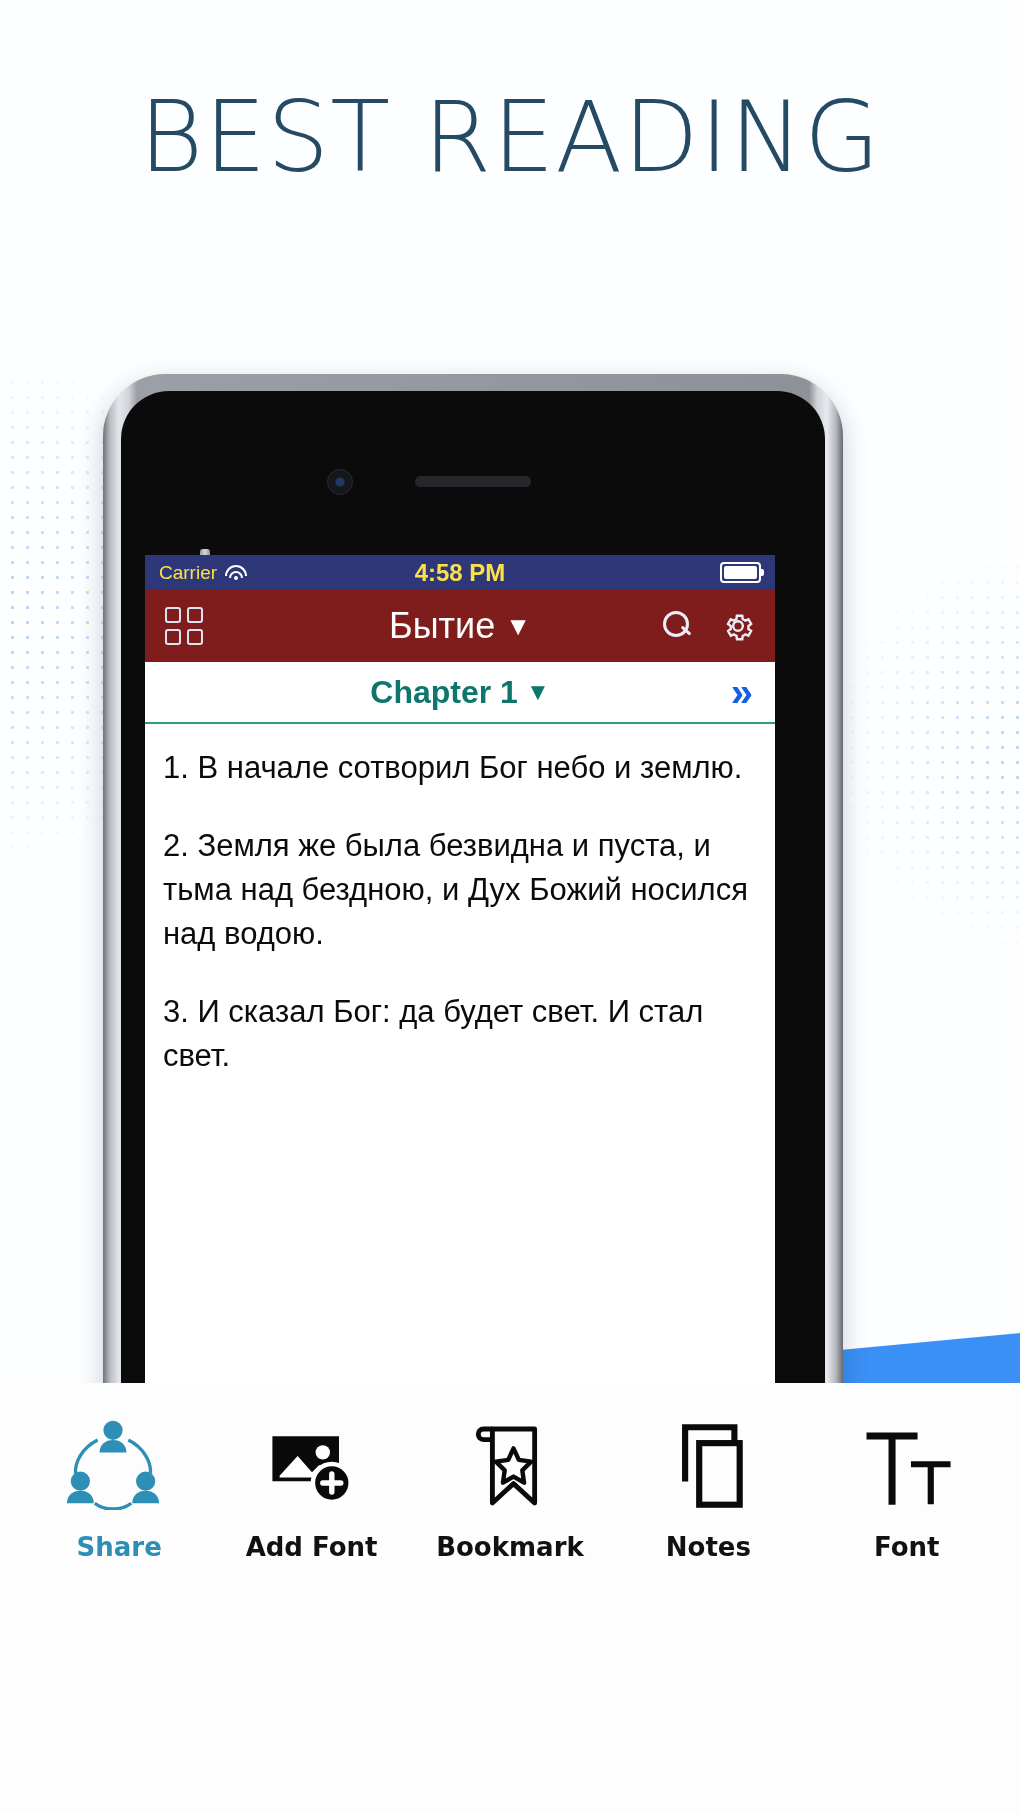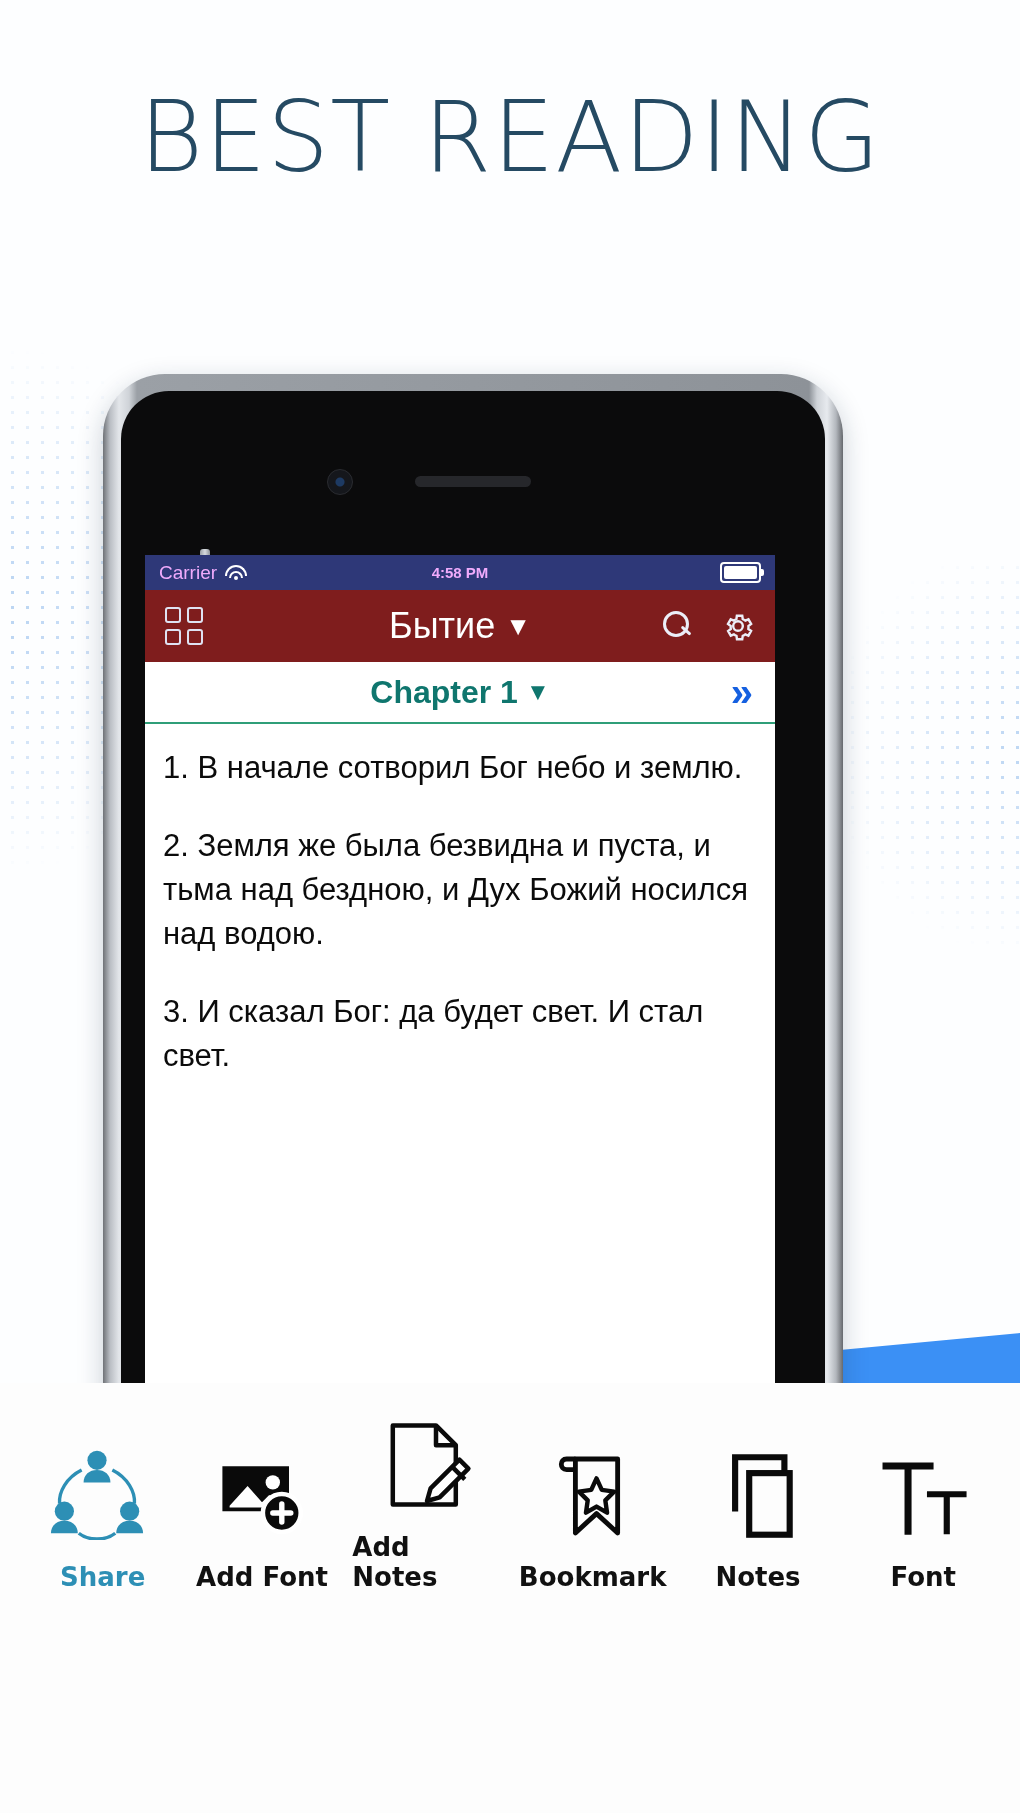--- a/index.html
+++ b/index.html
@@ -70,25 +70,25 @@
   .btn-vol2{left:97px;top:395px;width:10px;height:100px;}
   .btn-power{right:97px;top:230px;width:10px;height:110px;}
 
   
   .screen{
     position:absolute;left:145px;top:555px;width:630px;height:835px;
     background:#ffffff;overflow:hidden;
   }
   
   .statusbar{
-    height:35px;background:#2e3878;color:#f0abfc;display:flex;align-items:center;
+    height:35px;background:#2e3878;color:#fde047;display:flex;align-items:center;
     padding:0 14px;font-size:19px;position:relative;
   }
   .sb-left{display:flex;align-items:center;gap:8px;}
-  .sb-time{position:absolute;left:0;right:0;text-align:center;font-weight:bold;font-size:15px;}
+  .sb-time{position:absolute;left:0;right:0;text-align:center;font-weight:bold;font-size:24px;}
   .sb-right{margin-left:auto;display:flex;align-items:center;z-index:2;}
   .wifi{display:inline-block;width:22px;height:16px;position:relative;}
   .wifi i{position:absolute;left:50%;transform:translateX(-50%);border:2.6px solid #fff;border-bottom:none;
           border-radius:22px 22px 0 0;}
   .wifi i:nth-child(1){width:18px;height:9px;top:0;}
   .wifi i:nth-child(2){width:10px;height:5px;top:6px;}
   .wifi i:nth-child(3){width:4px;height:4px;top:11px;background:#fff;border:none;border-radius:50%;}
   .battery{width:37px;height:17px;border:2px solid #fff;border-radius:4px;position:relative;}
   .battery::after{content:"";position:absolute;right:-5px;top:5px;width:3px;height:7px;background:#fff;border-radius:0 2px 2px 0;}
   .battery i{position:absolute;left:2px;top:2px;bottom:2px;right:2px;background:#fff;border-radius:2px;}
@@ -249,31 +249,20 @@
           <path d="M6 18h74v50H6z" fill="#0a0a0a"></path>
           <circle cx="62" cy="36" r="8" fill="#fff"></circle>
           <path d="M14 62l20-22 16 18 8-8 16 12v2H14z" fill="#fff"></path>
           <circle cx="72" cy="70" r="21" fill="#0a0a0a" stroke="#fff" stroke-width="5"></circle>
           <path d="M72 60v20M62 70h20" stroke="#fff" stroke-width="6" stroke-linecap="round"></path>
         </svg>
       </div>
       <div class="tb-label">Add Font</div>
     </div>
 
-    <div class="tb-item">
-      <div class="tb-glyph">
-        <svg viewBox="0 0 100 100" width="90" height="90">
-          <path d="M12 6h48l22 22v66H12z" fill="none" stroke="#0a0a0a" stroke-width="5" stroke-linejoin="round"></path>
-          <path d="M60 6v22h22" fill="none" stroke="#0a0a0a" stroke-width="5" stroke-linejoin="round"></path>
-          <path d="M86 44 54 76l-4 14 14-4 32-32z" fill="#fff" stroke="#0a0a0a" stroke-width="5" stroke-linejoin="round"></path>
-          <path d="M78 52l14 14" stroke="#0a0a0a" stroke-width="5"></path>
-        </svg>
-      </div>
-      <div class="tb-label">Add Notes</div>
-    </div>
 
     <div class="tb-item">
       <div class="tb-glyph">
         <svg viewBox="0 0 100 100" width="88" height="88">
           <path d="M30 8h48v84L54 70 30 92z" fill="none" stroke="#0a0a0a" stroke-width="5.5" stroke-linejoin="round"></path>
           <path d="M30 8H20c-4 0-6 3-6 6s2 6 6 6h10" fill="none" stroke="#0a0a0a" stroke-width="5.5" stroke-linejoin="round"></path>
           <path d="M54 30l6 13 14 2-10 10 2 14-12-7-12 7 2-14-10-10 14-2z" fill="none" stroke="#0a0a0a" stroke-width="5" stroke-linejoin="round"></path>
         </svg>
       </div>
       <div class="tb-label">Bookmark</div>

